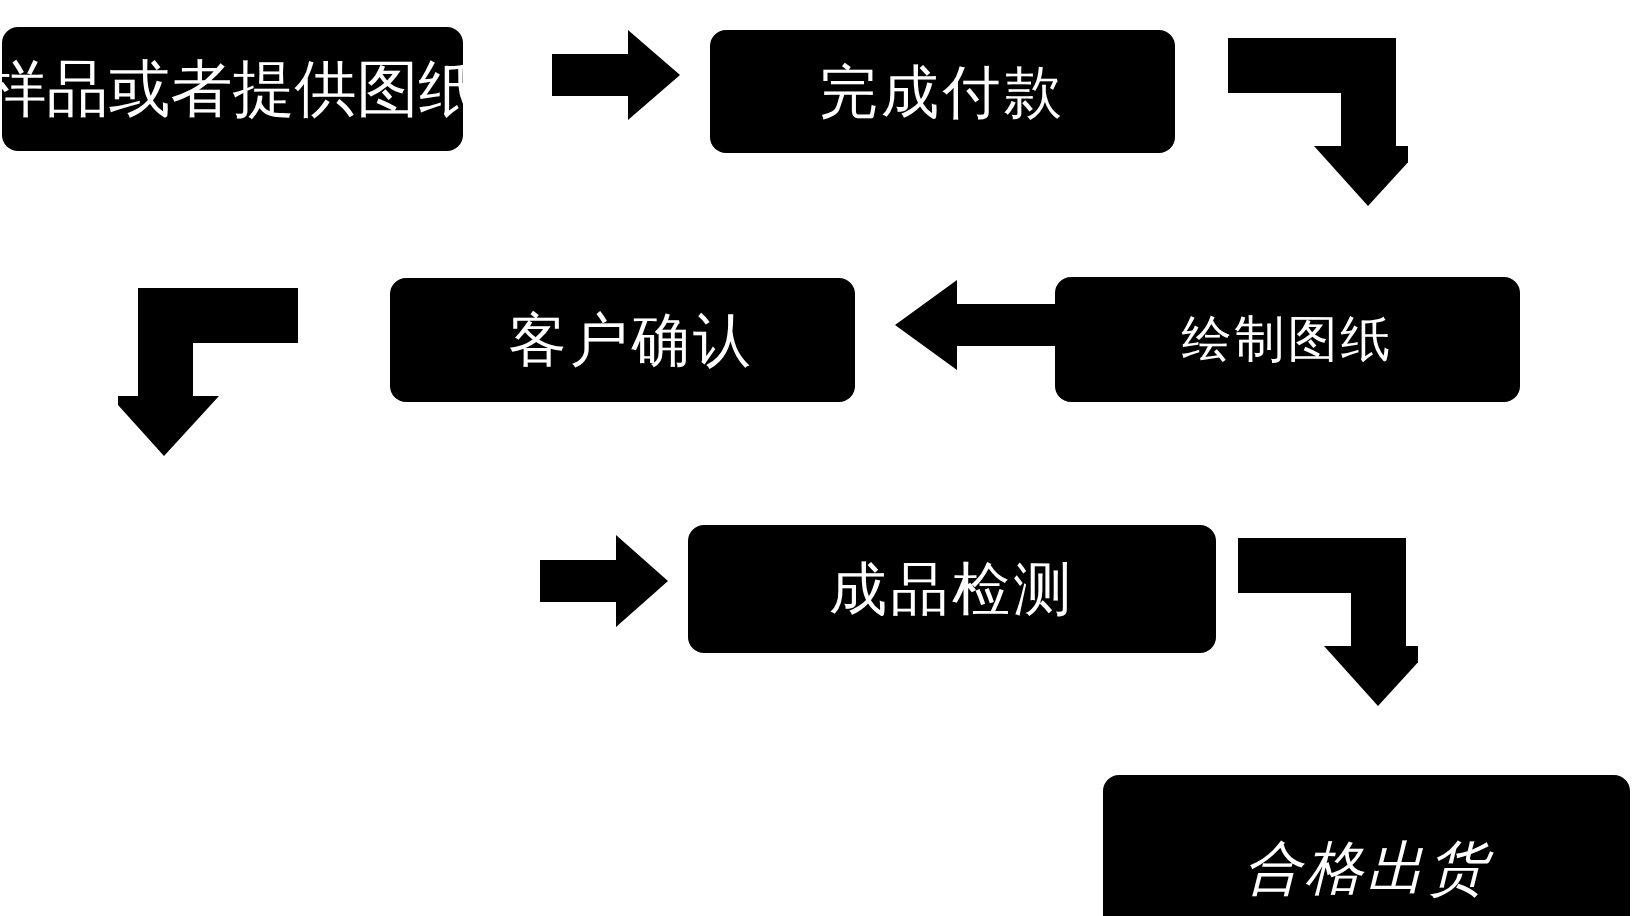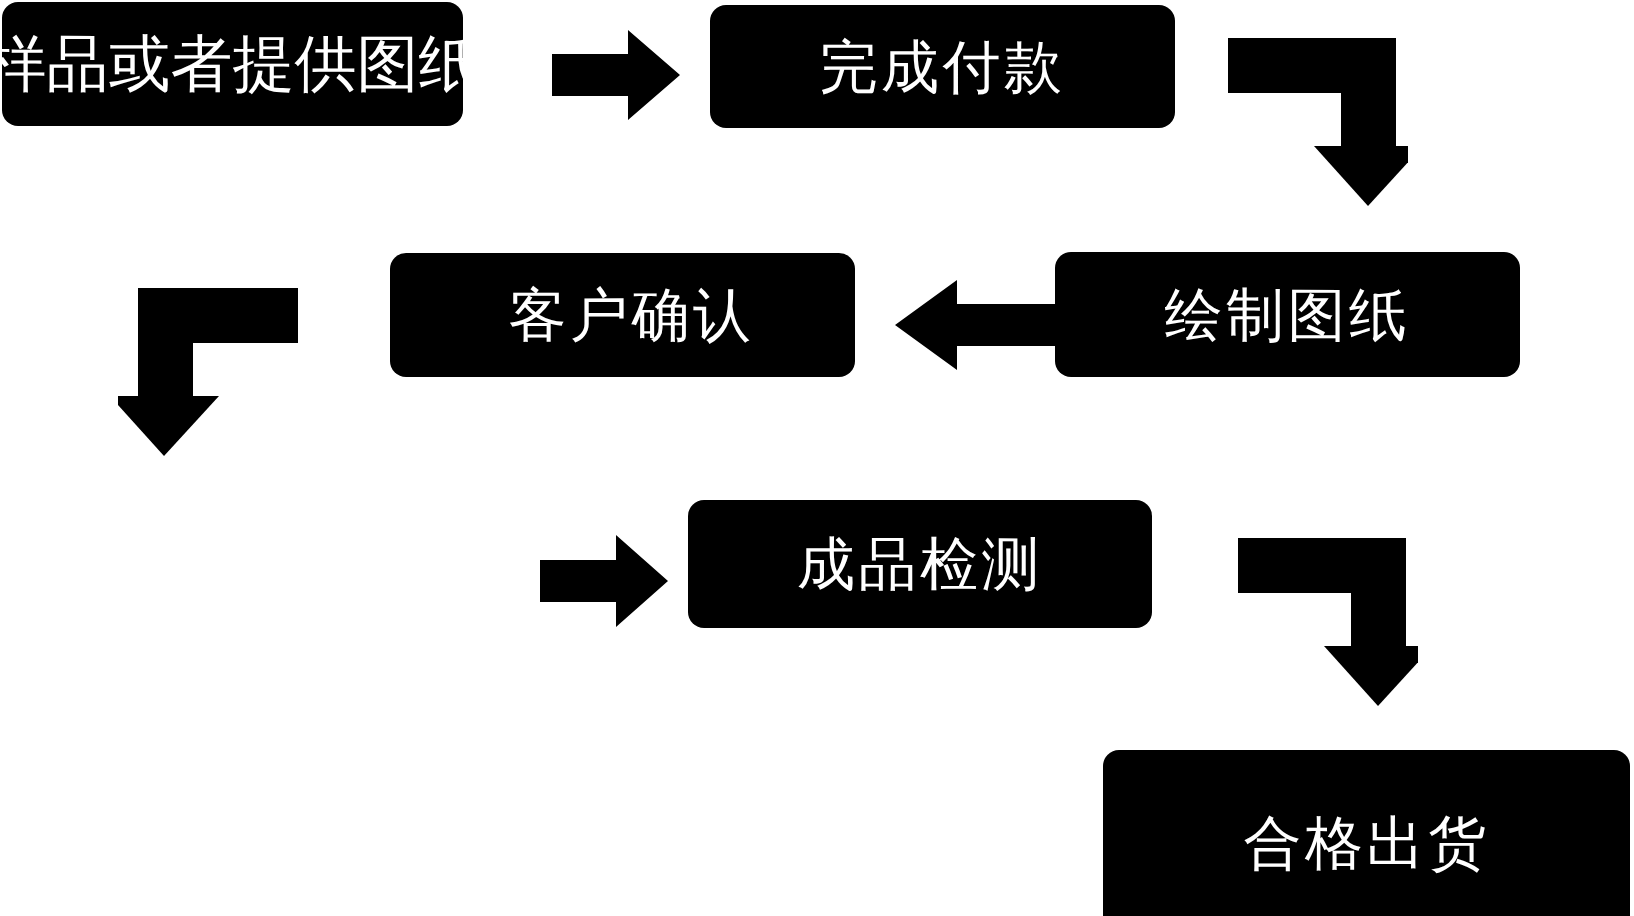--- a/index.html
+++ b/index.html
@@ -20,52 +20,53 @@
   }
   .node {
     position: absolute;
     background: #000000;
     border-radius: 14px;
     display: flex;
     align-items: center;
     justify-content: center;
     box-sizing: border-box;
     color: #ffffff;
+    margin-top: 25px;
     -webkit-font-smoothing: antialiased;
   }
   .node .node-label {
     color: #ffffff;
     font-weight: 500;
     line-height: 1.1;
     white-space: nowrap;
     letter-spacing: 0.02em;
     text-align: center;
     display: block;
   }
   
   #n1 { left: 2px;    top: 2px;   width: 461px; height: 124px; border-radius: 16px; }
   #n1 .node-label { font-size: 62px; letter-spacing: 0em; }
 
   #n2 { left: 710px;  top: 5px;   width: 465px; height: 123px; border-radius: 16px; }
   #n2 .node-label { font-size: 58px; letter-spacing: 0.06em; }
 
   #n3 { left: 1055px; top: 252px; width: 465px; height: 125px; border-radius: 16px; }
-  #n3 .node-label { font-size: 58px; letter-spacing: 0.06em; }
+  #n3 .node-label { font-size: 50px; letter-spacing: 0.06em; }
 
   #n4 { left: 390px;  top: 253px; width: 465px; height: 124px; border-radius: 16px; padding-left: 18px; }
   #n4 .node-label { font-size: 58px; letter-spacing: 0.06em; }
 
   #n5 { left: 3px;    top: 505px; width: 461px; height: 125px; border-radius: 16px; }
   #n5 .node-label { font-size: 58px; letter-spacing: 0.06em; }
 
-  #n6 { left: 688px;  top: 500px; width: 464px; height: 128px; border-radius: 16px; }
+  #n6 { left: 688px;  top: 500px; width: 528px; height: 128px; border-radius: 16px; }
   #n6 .node-label { font-size: 58px; letter-spacing: 0.06em; }
 
   #n7 { left: 1103px; top: 750px; width: 527px; height: 185px; border-radius: 16px; }
-  #n7 .node-label { font-size: 58px; letter-spacing: 0.06em; }
+  #n7 .node-label { font-size: 58px; letter-spacing: 0.06em; font-style: italic; }
 
   .arrow {
     position: absolute;
     display: block;
   }
   .arrow svg { display: block; }
 
   #a1 { left: 552px;  top: 30px;  width: 128px; height: 90px; }
   #a2 { left: 1228px; top: 38px;  width: 180px; height: 168px; }
   #a3 { left: 895px;  top: 280px; width: 172px; height: 90px; }

